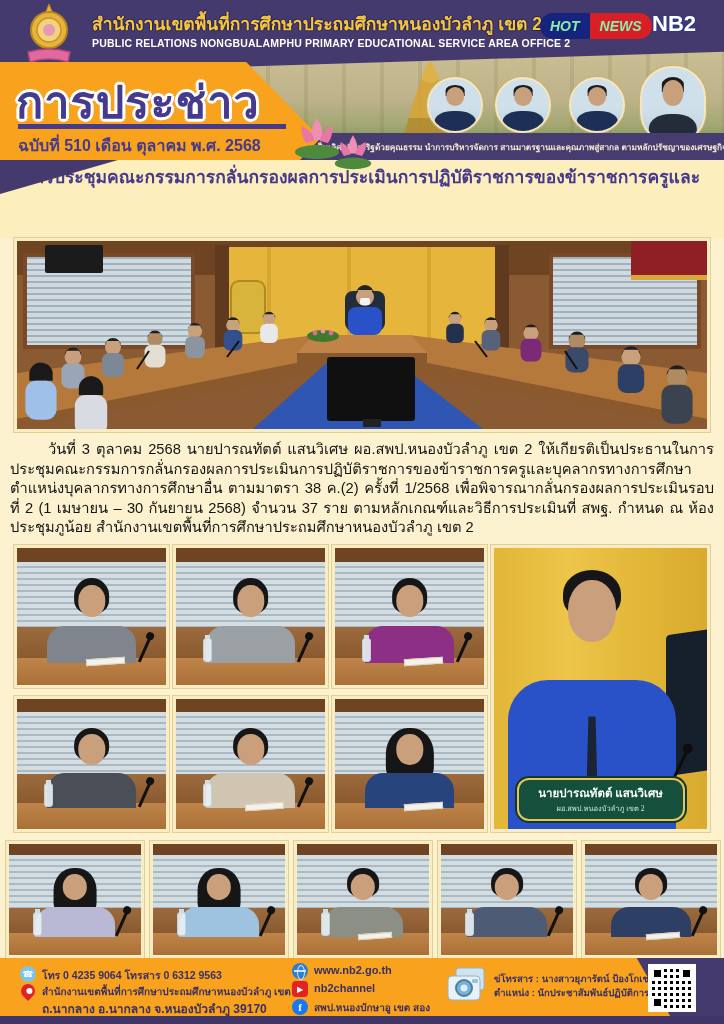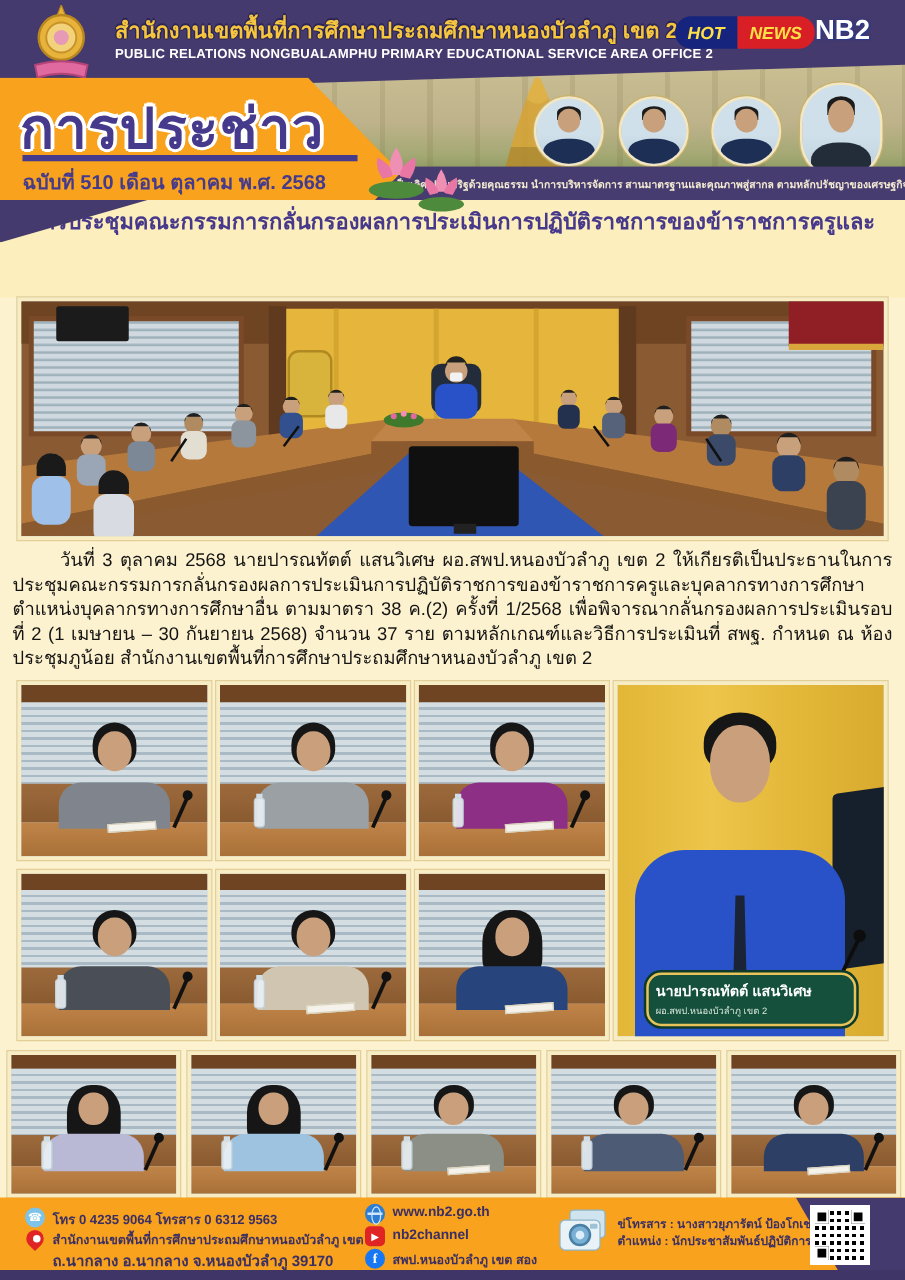--- a/index.html
+++ b/index.html
@@ -24,21 +24,21 @@
                radial-gradient(circle at 90% 50%, #4e6e33 0 9px, transparent 10px); }
 
   
   .topband { position:absolute; left:0; top:0; width:724px; height:74px; background:#443a6d;
     clip-path:polygon(0 0,100% 0,100% 70%,0 100%); }
   .org-title { position:absolute; left:92px; top:10px; font-size:17.5px; font-weight:bold; color:#f5c63e;
     text-shadow:-1px 0 #2c2452,1px 0 #2c2452,0 -1px #2c2452,0 1px #2c2452; white-space:nowrap; }
   .org-sub { position:absolute; left:92px; top:37px; font-size:10.5px; font-weight:bold; color:#ffffff; letter-spacing:.2px; white-space:nowrap; }
   .hotnews { position:absolute; left:540px; top:13px; display:flex; }
   .hotnews .pill { height:26px; display:flex; align-items:center; justify-content:center;
-    font-style:italic; font-weight:bold; font-size:14px; color:#fde047; padding:0 10px; }
+    font-style:italic; font-weight:bold; font-size:14px; color:#86efac; padding:0 10px; }
   .hotnews .hot { background:#16247d; border-radius:13px 0 0 13px; }
   .hotnews .news { background:#d81f26; border-radius:0 13px 13px 0; }
   .nb2 { position:absolute; left:652px; top:11px; font-size:22px; font-weight:bold; color:#fff;
     text-shadow:0 0 3px #2a3a8c,1px 1px 0 #2a3a8c; }
   .logo { position:absolute; left:18px; top:4px; width:62px; height:64px; }
 
   
   .orange-block { position:absolute; left:0; top:62px; width:342px; height:98px; background:#f8a21d;
     clip-path:polygon(0 0,72% 0,100% 100%,0 100%); }
   .nl-title { position:absolute; left:16px; top:66px; font-size:45px; font-weight:bold; color:#453a8c; letter-spacing:1px;
@@ -93,21 +93,21 @@
   .featured-bg { position:absolute; inset:0; background:linear-gradient(90deg,#e2b637 0,#edc54a 35%,#e2b637 70%,#d8ab2f 100%); }
   .featured-mon { position:absolute; right:-6px; top:30%; width:22%; height:50%; background:#15202c; transform:skewY(-8deg); border-radius:4px; }
   .featured-person { position:absolute; left:46%; top:8%; transform:translateX(-50%); width:200px; height:260px; }
   .featured-person .hair { width:58px; height:48px; }
   .featured-person .face { width:48px; height:62px; top:10px; }
   .featured-person .torso { width:168px; height:150px; border-radius:40px 40px 0 0; background:var(--shirt,#2a52c8); }
   .featured-person .tie { position:absolute; left:50%; bottom:18px; transform:translateX(-50%); width:12px; height:96px; background:#1a2436; clip-path:polygon(20% 0,80% 0,100% 100%,0 100%); }
   .featured-mic { position:absolute; right:16%; bottom:4%; width:3px; height:70px; background:#0d0d0d; transform:rotate(26deg); }
   .featured-mic::before { content:""; position:absolute; left:-4px; top:-8px; width:10px; height:10px; background:#0d0d0d; border-radius:50%; }
   .nameplate-lg { position:absolute; left:50%; bottom:8px; transform:translateX(-50%); width:168px; padding:4px 6px 5px;
-    background:#14503c; border:2px solid #e7c35a; border-radius:12px; box-shadow:0 0 0 2px #0e3a2c; }
+    background:#14503c; border:2px solid #e7c35a; border-radius:12px; text-align:center; box-shadow:0 0 0 2px #0e3a2c;font-family:Liberation Serif, serif; }
   .nameplate-lg .nm { font-size:11.5px; font-weight:bold; color:#ffffff; white-space:nowrap; }
   .nameplate-lg .tt { font-size:7.5px; color:#d8e6da; white-space:nowrap; }
 
   
   .article { position:absolute; left:10px; top:440px; width:704px; font-size:14.7px; line-height:19.6px;
     color:#141414; font-weight:500; text-align:justify; text-indent:38px; }
 
   
   .footer { position:absolute; left:0; top:958px; width:724px; height:58px; background:#f8a21d; }
   .footer-strip { position:absolute; left:0; top:1016px; width:724px; height:8px; background:#3f3566; }
@@ -515,21 +515,21 @@
     <div class="f-text" style="position:absolute;left:42px;top:9px;font-size:10.5px;">โทร 0 4235 9064 โทรสาร 0 6312 9563</div>
     <span class="f-ico ico-pin" style="left:21px;top:26px;width:14px;height:14px;"></span>
     <div class="f-text" style="position:absolute;left:42px;top:26px;font-size:10px;">สำนักงานเขตพื้นที่การศึกษาประถมศึกษาหนองบัวลำภู เขต 2</div>
     <div class="f-text" style="position:absolute;left:42px;top:41px;font-size:12px;">ถ.นากลาง อ.นากลาง จ.หนองบัวลำภู 39170</div>
 
     <span class="f-ico ico-globe" style="left:292px;top:5px;"></span>
     <div class="f-text" style="position:absolute;left:314px;top:6px;font-size:11px;">www.nb2.go.th</div>
     <span class="f-ico ico-yt" style="left:292px;top:23px;">▶</span>
     <div class="f-text" style="position:absolute;left:314px;top:24px;font-size:11px;">nb2channel</div>
     <span class="f-ico ico-fb" style="left:292px;top:41px;">f</span>
-    <div class="f-text" style="position:absolute;left:314px;top:42px;font-size:10px;">สพป.หนองบัวลำภู เขต สอง</div>
+    <div class="f-text" style="position:absolute;left:314px;top:42px;font-size:10px;">สพป.หนองบักษาอู เขต สอง</div>
 
     <div class="camera-ic" style="left:446px;top:8px;position:absolute;">
       <svg width="42" height="38" viewBox="0 0 42 38">
         <rect x="10" y="2" width="28" height="22" rx="3" fill="#cfe4ee" stroke="#8fb4c8"></rect>
         <rect x="2" y="10" width="32" height="24" rx="4" fill="#e8f2f7" stroke="#8fb4c8"></rect>
         <circle cx="18" cy="22" r="8" fill="#7ab0d4" stroke="#4a7fa6" stroke-width="2"></circle>
         <circle cx="18" cy="22" r="3.5" fill="#dceefb"></circle>
         <rect x="26" y="13" width="6" height="4" rx="1" fill="#9fc3d6"></rect>
       </svg>
     </div>

